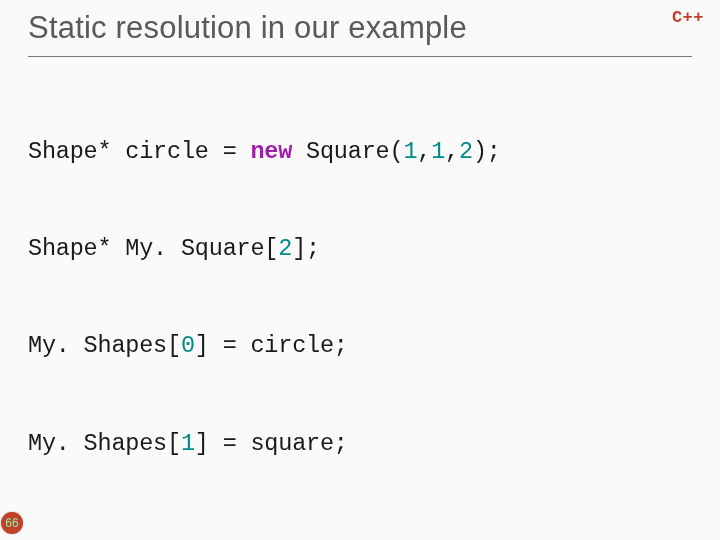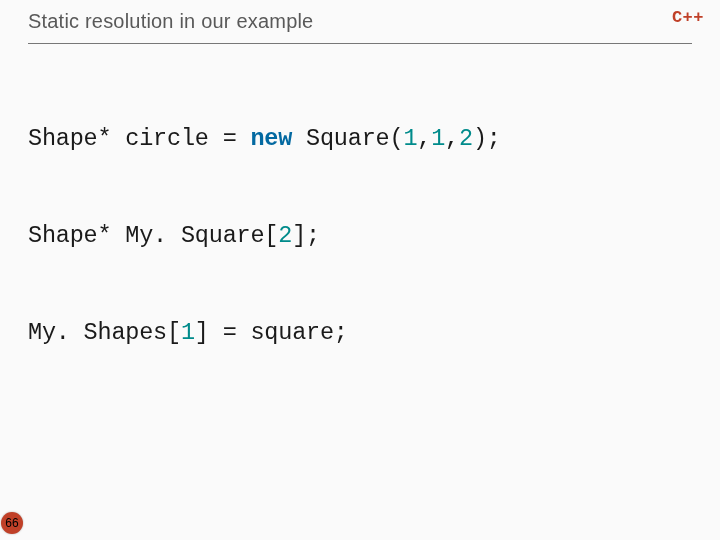--- a/index.html
+++ b/index.html
@@ -11,21 +11,21 @@
     font-family: Arial, Helvetica, sans-serif;
     overflow: hidden;
   }
   .slide {
     width: 720px;
     height: 540px;
     position: relative;
     padding: 10px 28px 0 28px;
   }
   .title {
-    font-size: 20px;
+    font-size: 31px;
     color: #595959;
     font-weight: 400;
     letter-spacing: 0.2px;
     margin-bottom: 10px;
   }
   .hr {
     border: none;
     border-top: 1.5px solid #777;
     margin: 3px 0 14px 0;
   }
@@ -41,30 +41,30 @@
   }
   .code-block {
     font-family: "Lucida Console", Consolas, "Courier New", monospace;
     font-size: 23.5px;
     color: #1a1a1a;
     line-height: 1.38;
     white-space: pre;
     letter-spacing: -0.2px;
   }
   .code-block .line { display: block; }
-  .kw-new   { color: #0369a1; font-weight: 600; }
+  .kw-new   { color: #a21caf; font-weight: 600; }
   .num-cyan { color: #008b8b; }
   .page-num {
     position: absolute;
     left: 1px;
     bottom: 6px;
     width: 22px;
     height: 22px;
     background: #c04028;
-    color: #000000;
+    color: #86efac;
     font-size: 12px;
     border-radius: 50%;
     display: flex;
     align-items: center;
     justify-content: center;
     box-shadow: 0 0 2px rgba(0,0,0,0.3);
     font-family: Arial, sans-serif;
   }
 </style>
 </head>
@@ -73,17 +73,18 @@
 <div class="slide">
 
   <div class="lang-badge">C++</div>
 
   <h1 class="title">Static resolution in our example</h1>
   <hr class="hr">
 
   <div class="code-block">
     <span class="line"><span>Shape* circle = </span><span class="kw-new">new</span><span> Square(</span><span class="num-cyan">1</span><span>,</span><span class="num-cyan">1</span><span>,</span><span class="num-cyan">2</span><span>);</span></span>
     <span class="line"><span>Shape* My. Square[</span><span class="num-cyan">2</span><span>];</span></span>
+    <span class="line"><span>My. Shapes[</span><span class="num-cyan">0</span><span>] = circle;</span></span>
     <span class="line"><span>My. Shapes[</span><span class="num-cyan">1</span><span>] = square;</span></span>
   </div>
 
   <div class="page-num">66</div>
 </div>
 
 </body></html>

